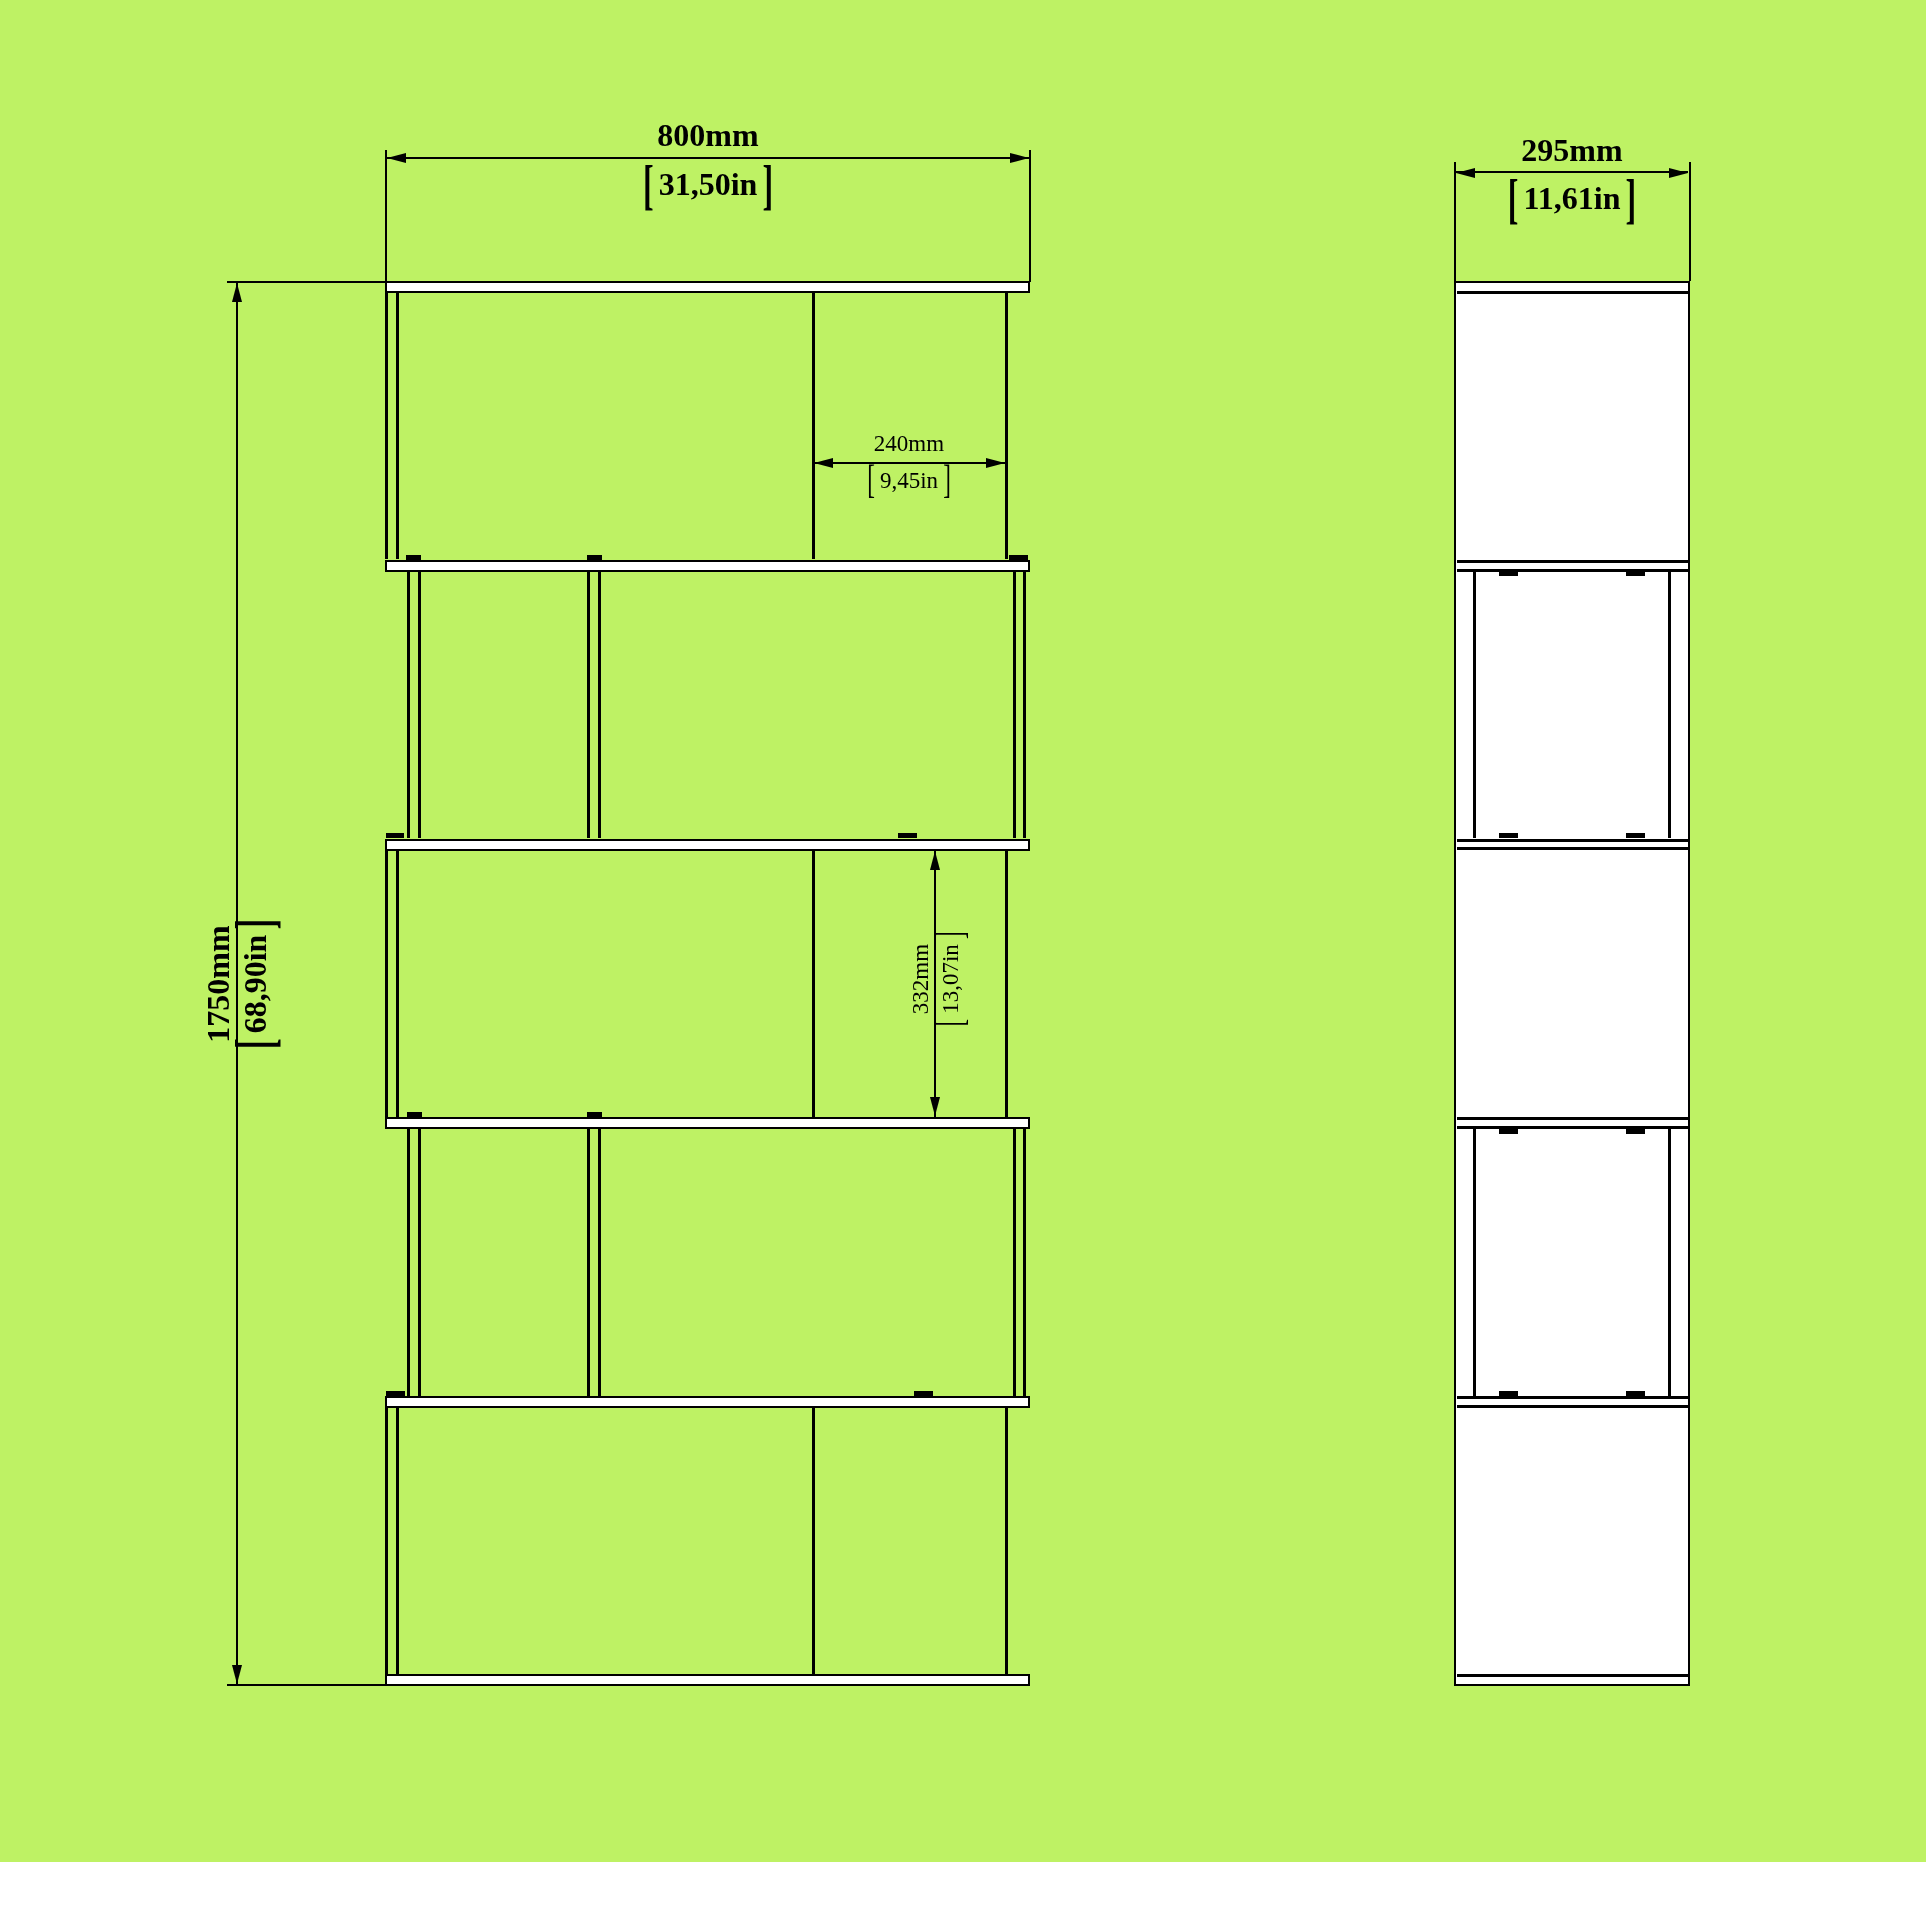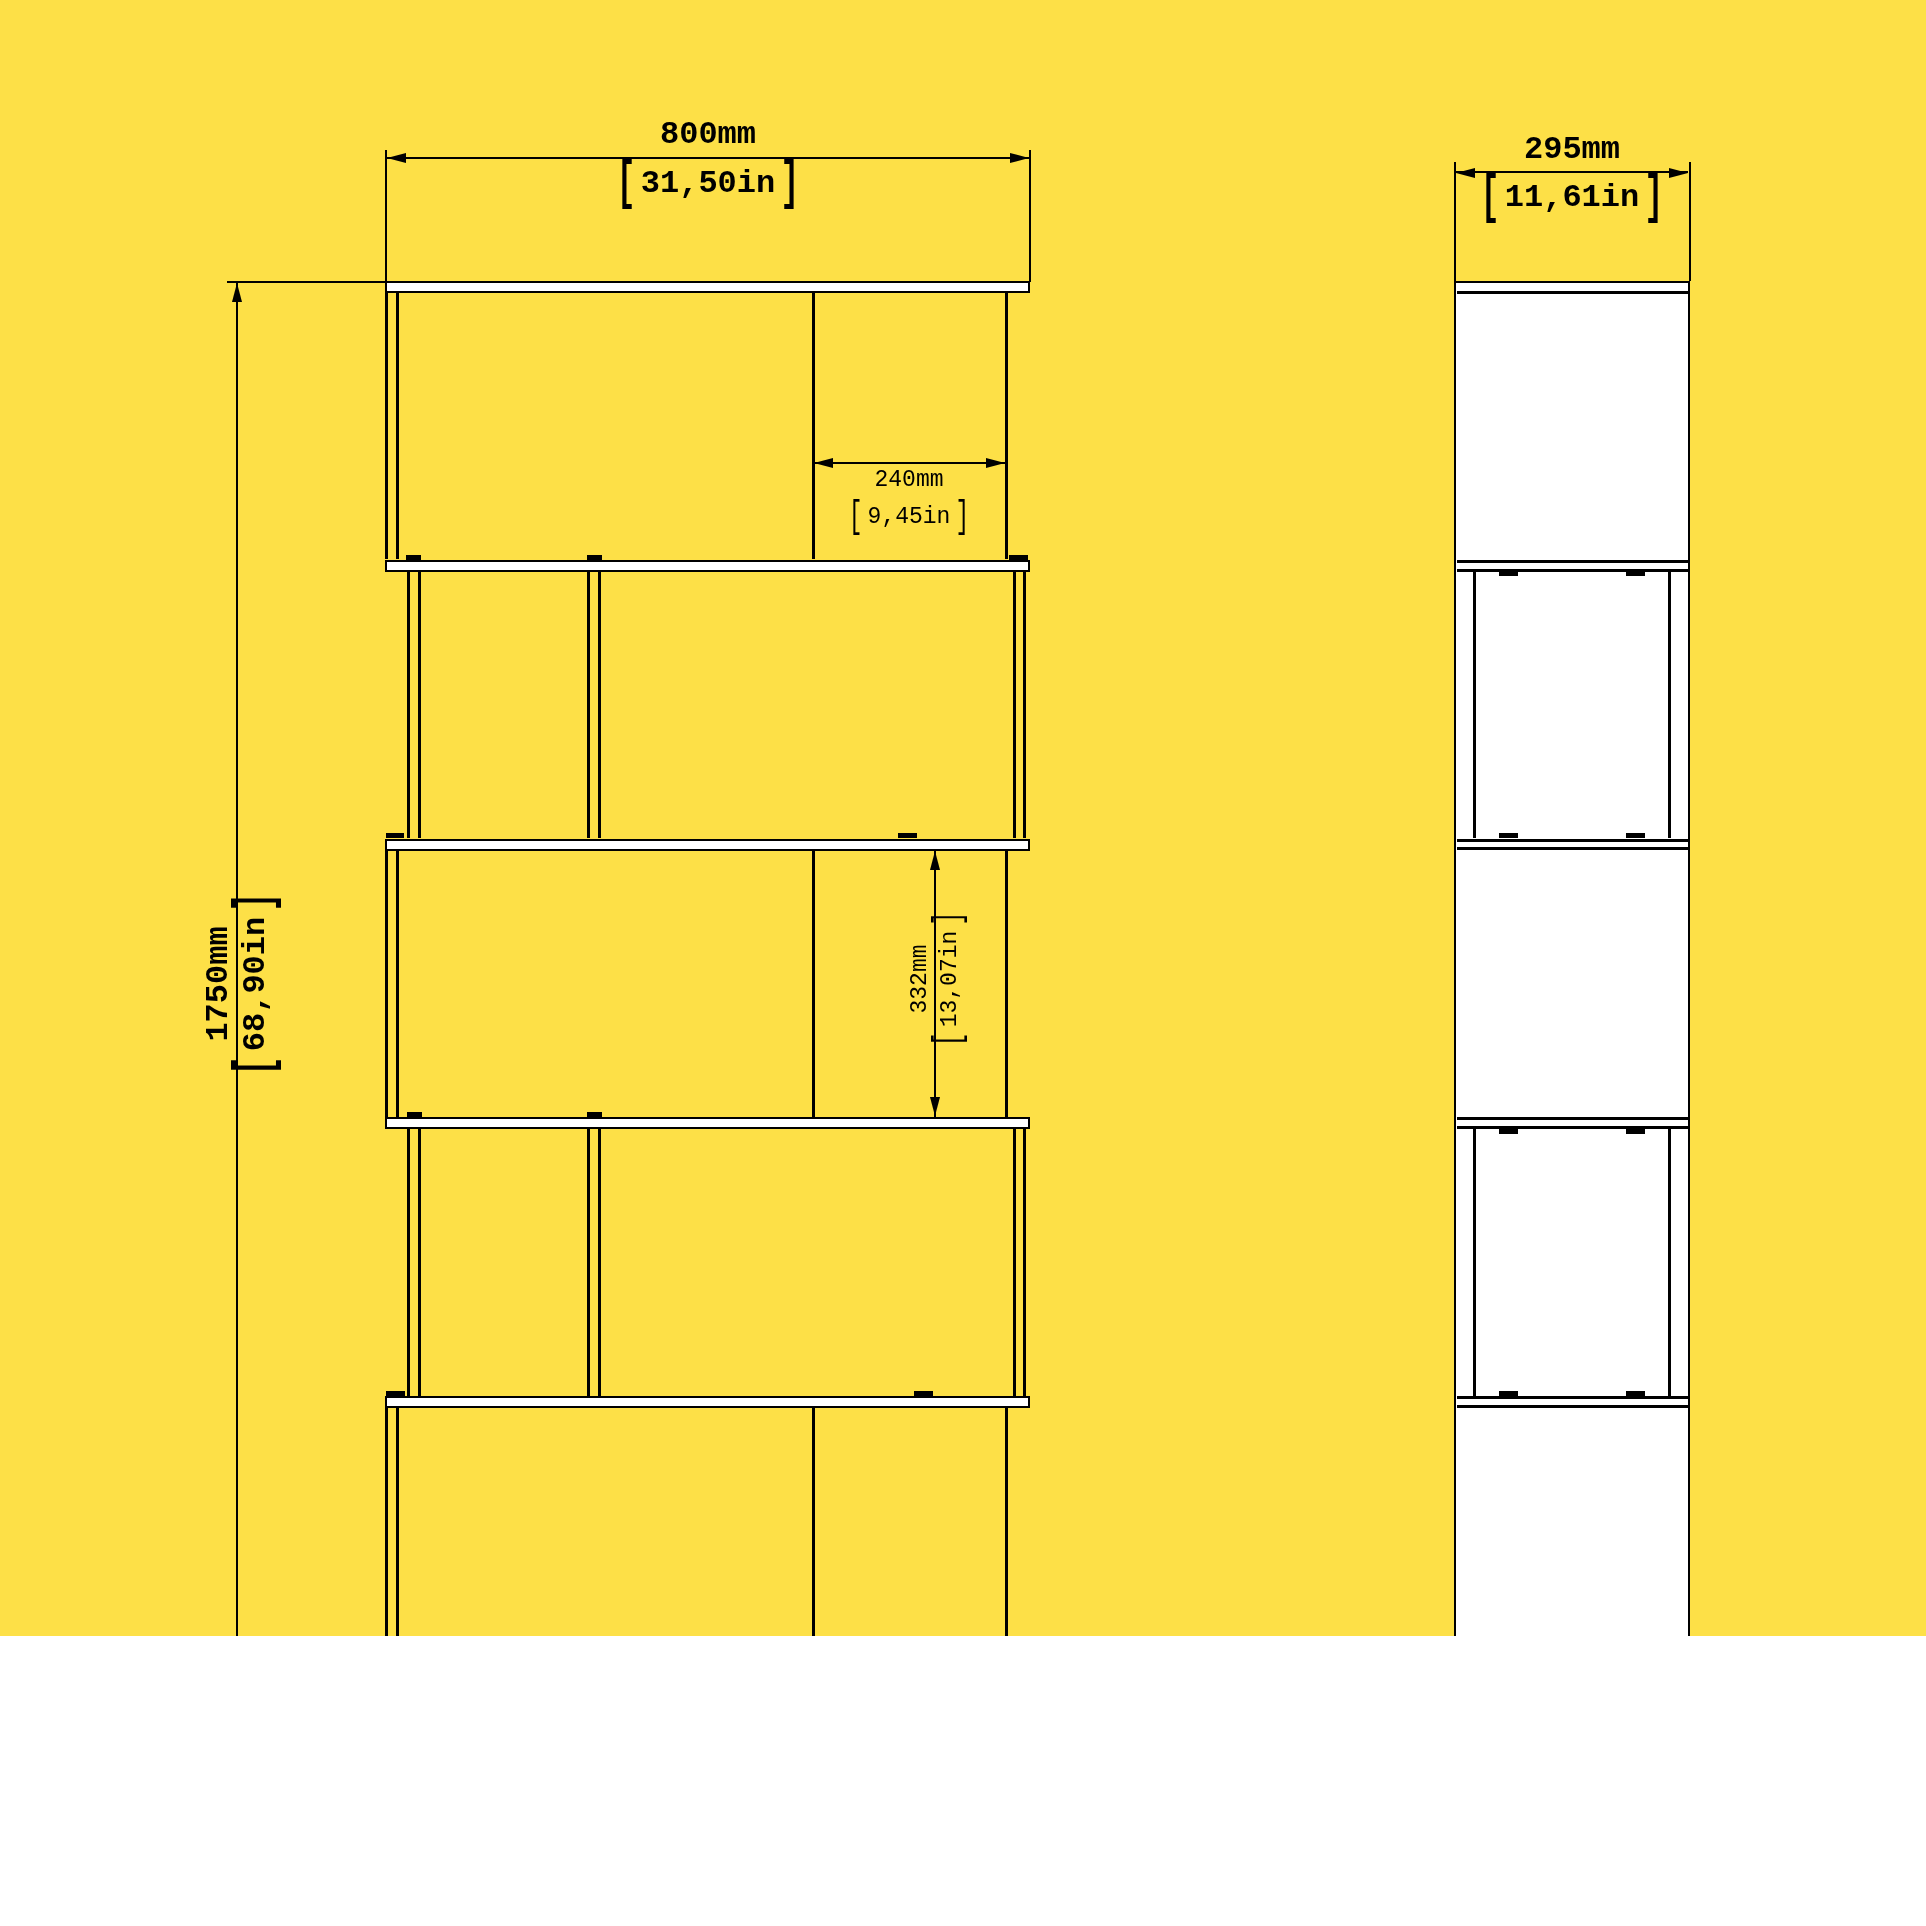--- a/index.html
+++ b/index.html
@@ -1,37 +1,37 @@
 <!DOCTYPE html>
 <html style="font-size:10.3px"><head>
 <meta charset="utf-8">
 <style>
   html,body{margin:0;padding:0;background:#ffffff;}
-  .canvas{position:relative;width:1926px;height:1636px;background:#fde047;
-          font-family:Liberation Mono, monospace;color:#000;}
+  .canvas{position:relative;width:1926px;height:1862px;background:#bef264;
+          font-family:Liberation Serif, serif;color:#000;}
   
   .hl{position:absolute;background:#000;height:2.6px;}
   .vl{position:absolute;background:#000;width:2.6px;}
   .thin-h{position:absolute;background:#000;height:1.9px;}
   .thin-v{position:absolute;background:#000;width:1.9px;}
   .band{position:absolute;left:385px;width:645px;background:#fff;
         border:2.6px solid #000;box-sizing:border-box;}
   .outer{position:absolute;border:2.6px solid #000;box-sizing:border-box;background:#fff;}
   .tick{position:absolute;background:#000;height:5.1px;}
   
   .ar{position:absolute;width:0;height:0;}
   .ar.l{border-top:5.1px solid transparent;border-bottom:5.1px solid transparent;border-right:19px solid #000;}
   .ar.r{border-top:5.1px solid transparent;border-bottom:5.1px solid transparent;border-left:19px solid #000;}
   .ar.u{border-left:5.1px solid transparent;border-right:5.1px solid transparent;border-bottom:19px solid #000;}
   .ar.d{border-left:5.1px solid transparent;border-right:5.1px solid transparent;border-top:19px solid #000;}
   
   .dim-big{position:absolute;transform:translateX(-50%);font-weight:bold;font-size:32px;
            line-height:36px;white-space:nowrap;}
   .dim-small{position:absolute;transform:translateX(-50%);font-weight:normal;font-size:23px;
-           line-height:28px;white-space:nowrap;margin-top:36px;}
+           line-height:28px;white-space:nowrap;}
   .dim-rot{position:absolute;transform:translate(-50%,-50%) rotate(-90deg);text-align:center;white-space:nowrap;}
   .dim-rot.big{font-weight:bold;font-size:32px;line-height:37px;}
   .dim-rot.small{font-weight:normal;font-size:23px;line-height:29.5px;}
   .br{display:inline-block;transform:scaleY(1.7);margin:0 5.1px;font-weight:inherit;}
 </style>
 </head>
 <body>
 
 <div class="canvas">
 

